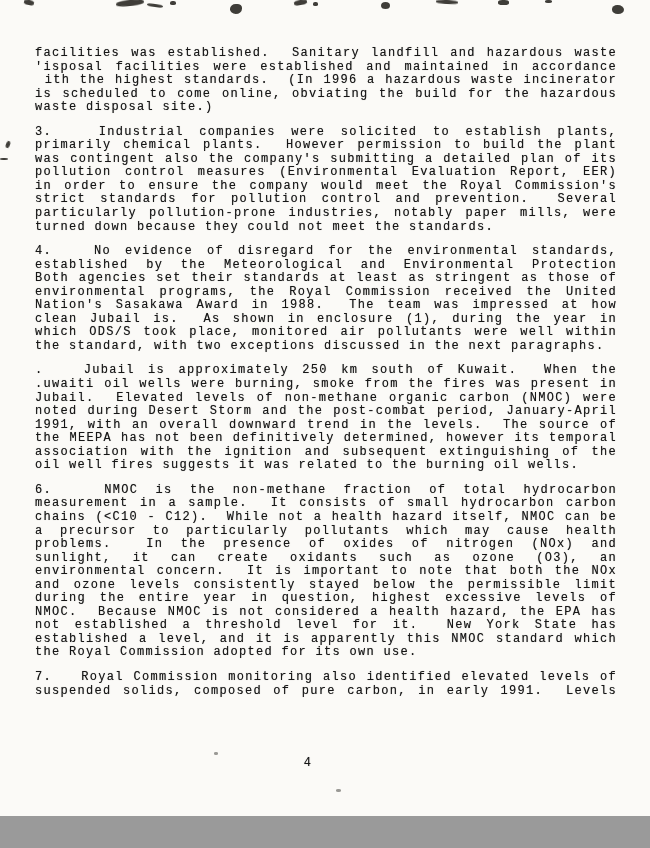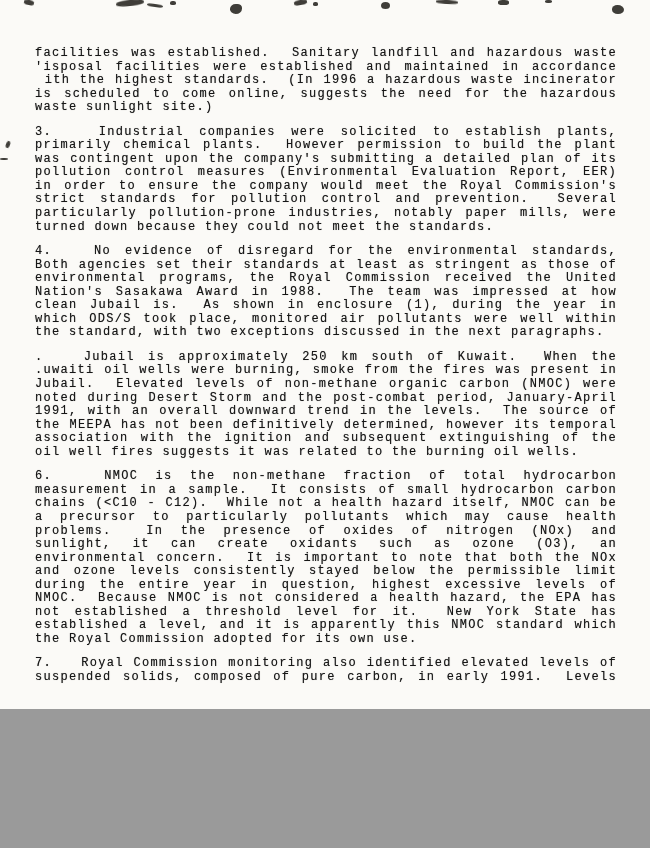--- a/index.html
+++ b/index.html
@@ -3,21 +3,21 @@
 <meta charset="utf-8">
 <style>
   html, body {
     margin: 0;
     padding: 0;
     background: #9a9a9a;
   }
   .page {
     position: relative;
     width: 650px;
-    height: 709px;
+    height: 816px;
     background: #fbfaf7;
     overflow: hidden;
     font-family: "Liberation Mono", "DejaVu Sans Mono", monospace;
   }
   .text-body {
     position: absolute;
     left: 35px;
     top: 47px;
     width: 582px;
     color: #161616;
@@ -81,35 +81,36 @@
     <span class="blot" style="left:0;top:158px;width:8px;height:2px"></span>
     <span class="blot faint" style="left:214px;top:752px;width:4px;height:3px"></span>
     <span class="blot faint" style="left:336px;top:789px;width:5px;height:3px"></span>
   </div>
 
   <div class="text-body">
       <div class="para">
         <div class="line">facilities was established.  Sanitary landfill and hazardous waste</div>
         <div class="line">'isposal facilities were established and maintained in accordance</div>
         <div class="line"> ith the highest standards.  (In 1996 a hazardous waste incinerator</div>
-        <div class="line">is scheduled to come online, suggests the need for the hazardous</div>
-        <div class="line last">waste sunlight site.)</div>
+        <div class="line">is scheduled to come online, obviating the build for the hazardous</div>
+        <div class="line last">waste disposal site.)</div>
       </div>
       <div class="para">
         <div class="line">3.   Industrial companies were solicited to establish plants,</div>
         <div class="line">primarily chemical plants.  However permission to build the plant</div>
-        <div class="line">was contingent upon the company's submitting a detailed plan of its</div>
+        <div class="line">was contingent also the company's submitting a detailed plan of its</div>
         <div class="line">pollution control measures (Environmental Evaluation Report, EER)</div>
         <div class="line">in order to ensure the company would meet the Royal Commission's</div>
         <div class="line">strict standards for pollution control and prevention.  Several</div>
         <div class="line">particularly pollution-prone industries, notably paper mills, were</div>
         <div class="line last">turned down because they could not meet the standards.</div>
       </div>
       <div class="para">
         <div class="line">4.   No evidence of disregard for the environmental standards,</div>
+        <div class="line">established by the Meteorological and Environmental Protection</div>
         <div class="line">Both agencies set their standards at least as stringent as those of</div>
         <div class="line">environmental programs, the Royal Commission received the United</div>
         <div class="line">Nation's Sasakawa Award in 1988.  The team was impressed at how</div>
         <div class="line">clean Jubail is.  As shown in enclosure (1), during the year in</div>
         <div class="line">which ODS/S took place, monitored air pollutants were well within</div>
         <div class="line last">the standard, with two exceptions discussed in the next paragraphs.</div>
       </div>
       <div class="para">
         <div class="line">.   Jubail is approximately 250 km south of Kuwait.  When the</div>
         <div class="line">.uwaiti oil wells were burning, smoke from the fires was present in</div>

